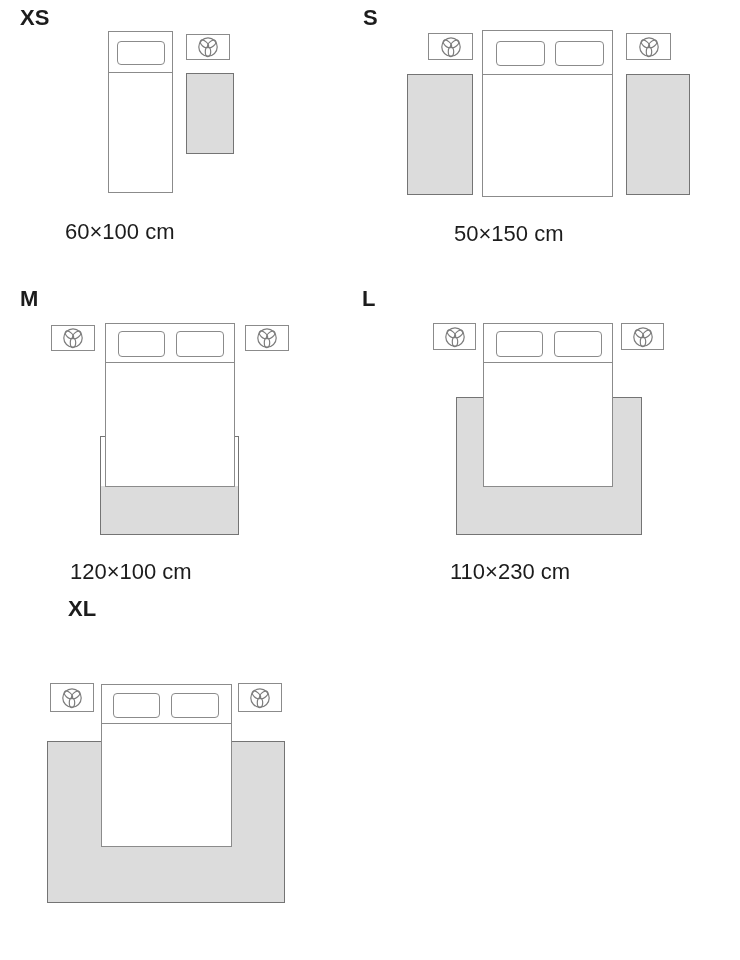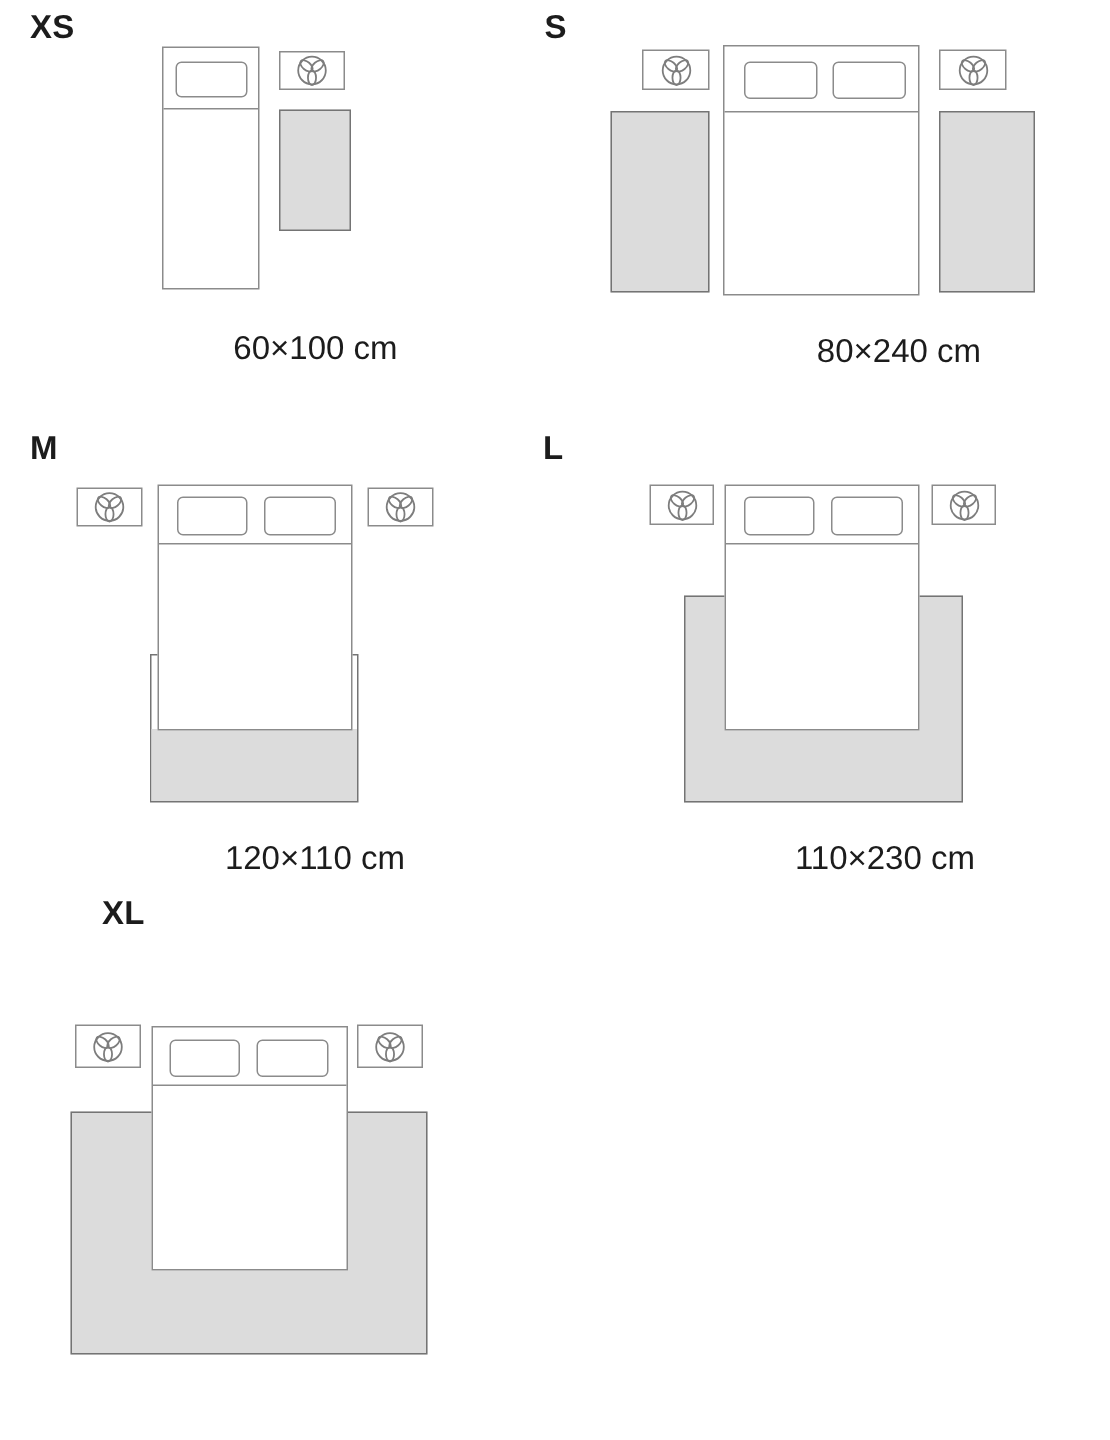--- a/index.html
+++ b/index.html
@@ -16,21 +16,21 @@
     background:var(--background);
     font-family:"Liberation Sans", sans-serif;
     color:var(--text);
   }
   .panel{position:absolute;}
   .code{
     position:absolute;font-weight:bold;font-size:22px;line-height:24px;
     color:var(--text);letter-spacing:.2px;
   }
   .dim{
-    position:absolute;width:200px;text-align:right;
+    position:absolute;width:200px;text-align:left;
     font-size:22px;line-height:26px;color:var(--text);
   }
   .bed{
     position:absolute;background:var(--background);
     border:1.5px solid var(--furniture-border);
     box-sizing:border-box;z-index:2;
   }
   .bed-head{
     position:relative;width:100%;box-sizing:border-box;
     border-bottom:1.5px solid var(--furniture-border);
@@ -121,21 +121,21 @@
 
     <div class="nightstand" style="left:266px;top:33px;width:45px;height:27px;">
       <svg class="plant" viewBox="0 0 22 22" width="22" height="22">
           <use href="#plant-glyph"></use>
         </svg>
     </div>
 
     <div class="rug" style="left:47px;top:74px;width:66px;height:121px;"></div>
     <div class="rug" style="left:266px;top:74px;width:64px;height:121px;"></div>
 
-    <div class="dim" style="left:94px;top:221px;">80×240 cm</div>
+    <div class="dim" style="left:94px;top:221px;">50×150 cm</div>
   </section>
 
   <section class="panel" style="left:0;top:280px;width:360px;height:310px;">
     <div class="code" style="left:20px;top:7px;">M</div>
 
     <div class="nightstand" style="left:51px;top:45px;width:44px;height:26px;">
       <svg class="plant" viewBox="0 0 22 22" width="22" height="22">
           <use href="#plant-glyph"></use>
         </svg>
     </div>
@@ -150,21 +150,21 @@
     <div class="nightstand" style="left:245px;top:45px;width:44px;height:26px;">
       <svg class="plant" viewBox="0 0 22 22" width="22" height="22">
           <use href="#plant-glyph"></use>
         </svg>
     </div>
 
     <div class="rug-outline" style="left:100px;top:156px;width:139px;height:99px;">
       <div class="rug-fill-strip" style="top:49px;"></div>
     </div>
 
-    <div class="dim" style="left:70px;top:279px;">120×110 cm</div>
+    <div class="dim" style="left:70px;top:279px;">120×100 cm</div>
   </section>
 
   <section class="panel" style="left:360px;top:280px;width:380px;height:310px;">
     <div class="code" style="left:2px;top:7px;">L</div>
 
     <div class="nightstand" style="left:73px;top:43px;width:43px;height:27px;">
       <svg class="plant" viewBox="0 0 22 22" width="22" height="22">
           <use href="#plant-glyph"></use>
         </svg>
     </div>

